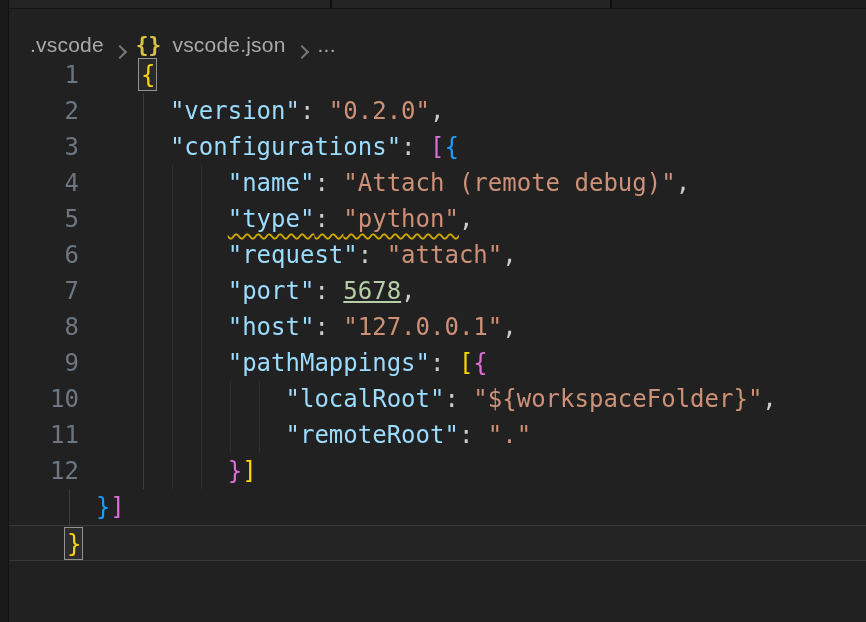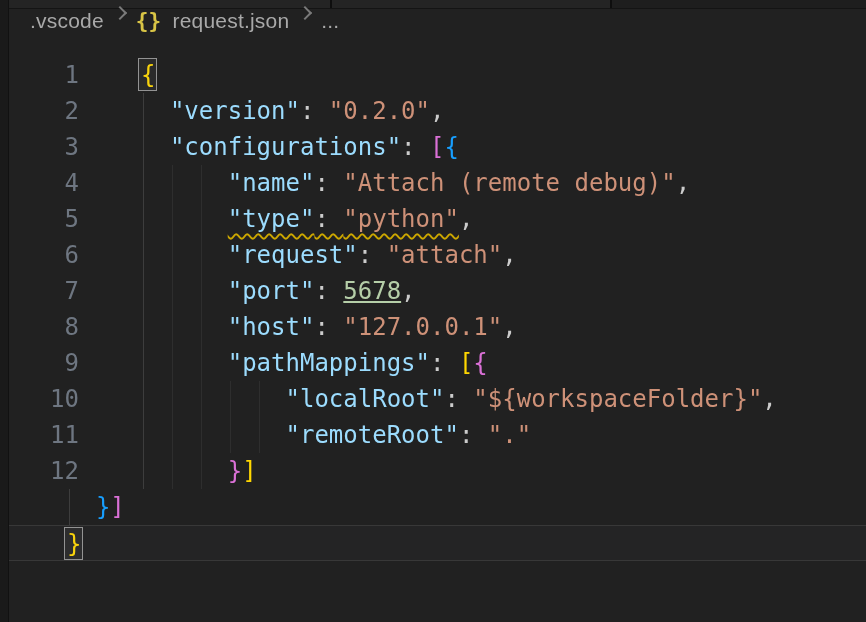--- a/index.html
+++ b/index.html
@@ -18,21 +18,21 @@
     background:#242424; border-bottom:1px solid #141414; box-sizing:border-box;
   }
   .strip-seg-right { position:absolute; left:603px; right:0; top:0; height:8px; background:#1e1e1e; }
   .strip-div { position:absolute; top:0; width:2px; height:8px; background:#0e0e0e; }
   .strip-div.d1 { left:321px; } .strip-div.d2 { left:601px; }
 
   
   .main { position:absolute; left:9px; top:9px; right:0; bottom:0; background:var(--editor-bg,#212121); }
 
   .breadcrumbs {
-    height:48px; display:flex; align-items:flex-start; padding-left:21px; gap:11px;
+    height:48px; display:flex; align-items:flex-end; padding-left:21px; gap:11px;
     font-size:21px; color:var(--c-bc,#a9a9a9); letter-spacing:0.2px;
   }
   .bc-chevron {
     display:inline-block; width:8px; height:8px; margin-top:-1px;
     border-top:2px solid #7a7a7a; border-right:2px solid #7a7a7a;
     transform:rotate(45deg); flex:none;
   }
   .bc-json-icon {
     font-family:"DejaVu Sans Mono", monospace; font-weight:bold;
     font-size:21px; color:var(--c-json,#d9c546);
@@ -83,21 +83,21 @@
   <div class="strip-div d1"></div>
   <div class="strip-div d2"></div>
 </div>
 
 <div class="main">
 
   <div class="breadcrumbs">
     <span>.vscode</span>
     <span class="bc-chevron"></span>
     <span class="bc-json-icon">{}</span>
-    <span>request.json</span>
+    <span>vscode.json</span>
     <span class="bc-chevron"></span>
     <span>...</span>
   </div>
 
   <div class="code">
       <div class="row"><div class="ln">1</div><div class="wrap"><span class="tok b1 match">{</span></div></div>
       <div class="row"><div class="ln">2</div><div class="wrap"><div class="guide g0" style="left: 60px;"></div><span class="tok pun">  </span><span class="tok key">"version"</span><span class="tok pun">: </span><span class="tok str">"0.2.0"</span><span class="tok pun">,</span></div></div>
       <div class="row"><div class="ln">3</div><div class="wrap"><div class="guide g0" style="left: 60px;"></div><span class="tok pun">  </span><span class="tok key">"configurations"</span><span class="tok pun">: </span><span class="tok b2">[</span><span class="tok b3">{</span></div></div>
       <div class="row"><div class="ln">4</div><div class="wrap"><div class="guide g0" style="left: 60px;"></div><div class="guide" style="left: 88.9px;"></div><div class="guide" style="left: 117.8px;"></div><span class="tok pun">      </span><span class="tok key">"name"</span><span class="tok pun">: </span><span class="tok str">"Attach (remote debug)"</span><span class="tok pun">,</span></div></div>
       <div class="row"><div class="ln">5</div><div class="wrap"><div class="guide g0" style="left: 60px;"></div><div class="guide" style="left: 88.9px;"></div><div class="guide" style="left: 117.8px;"></div><span class="tok pun">      </span><span class="sq"><span class="tok key">"type"</span><span class="tok pun">: </span><span class="tok str">"python"</span></span><span class="tok pun">,</span></div></div>

